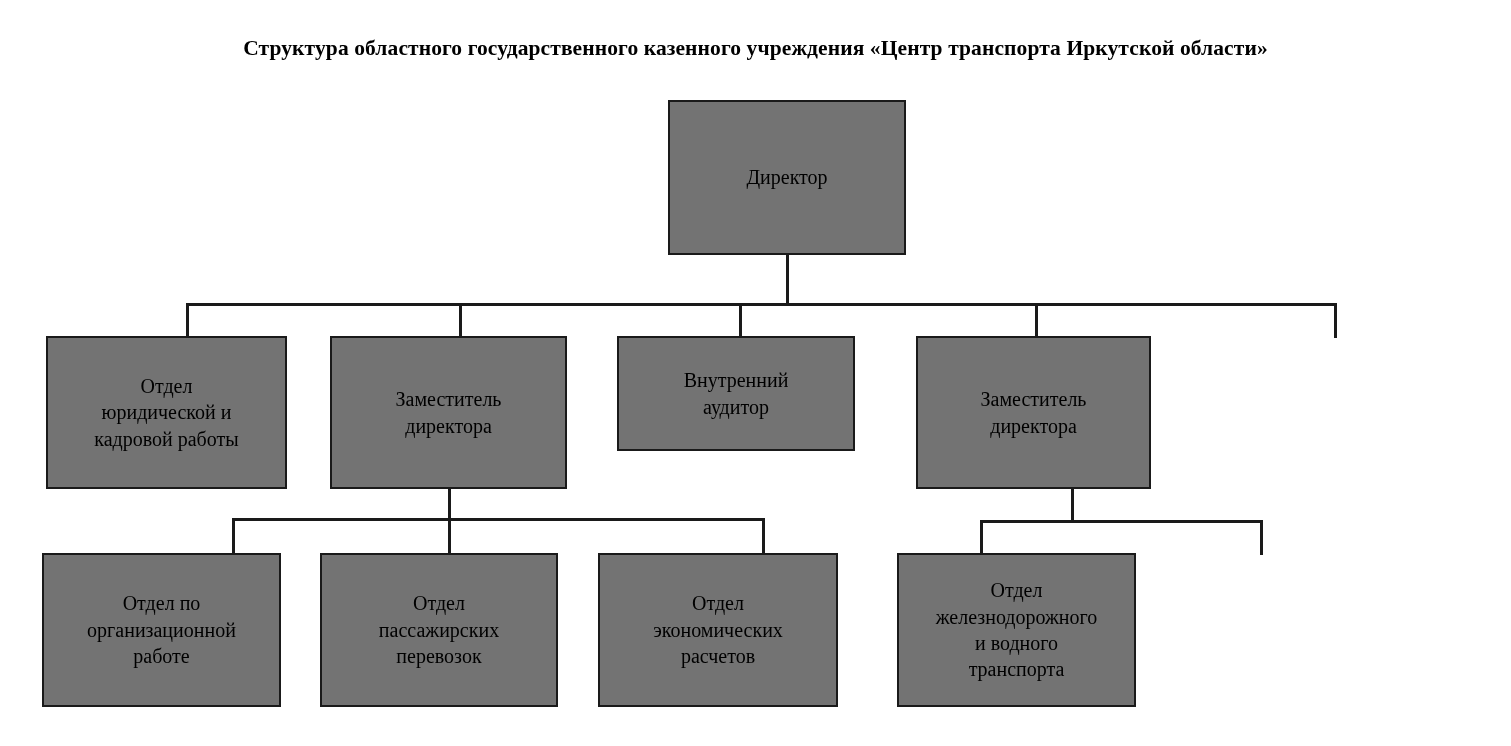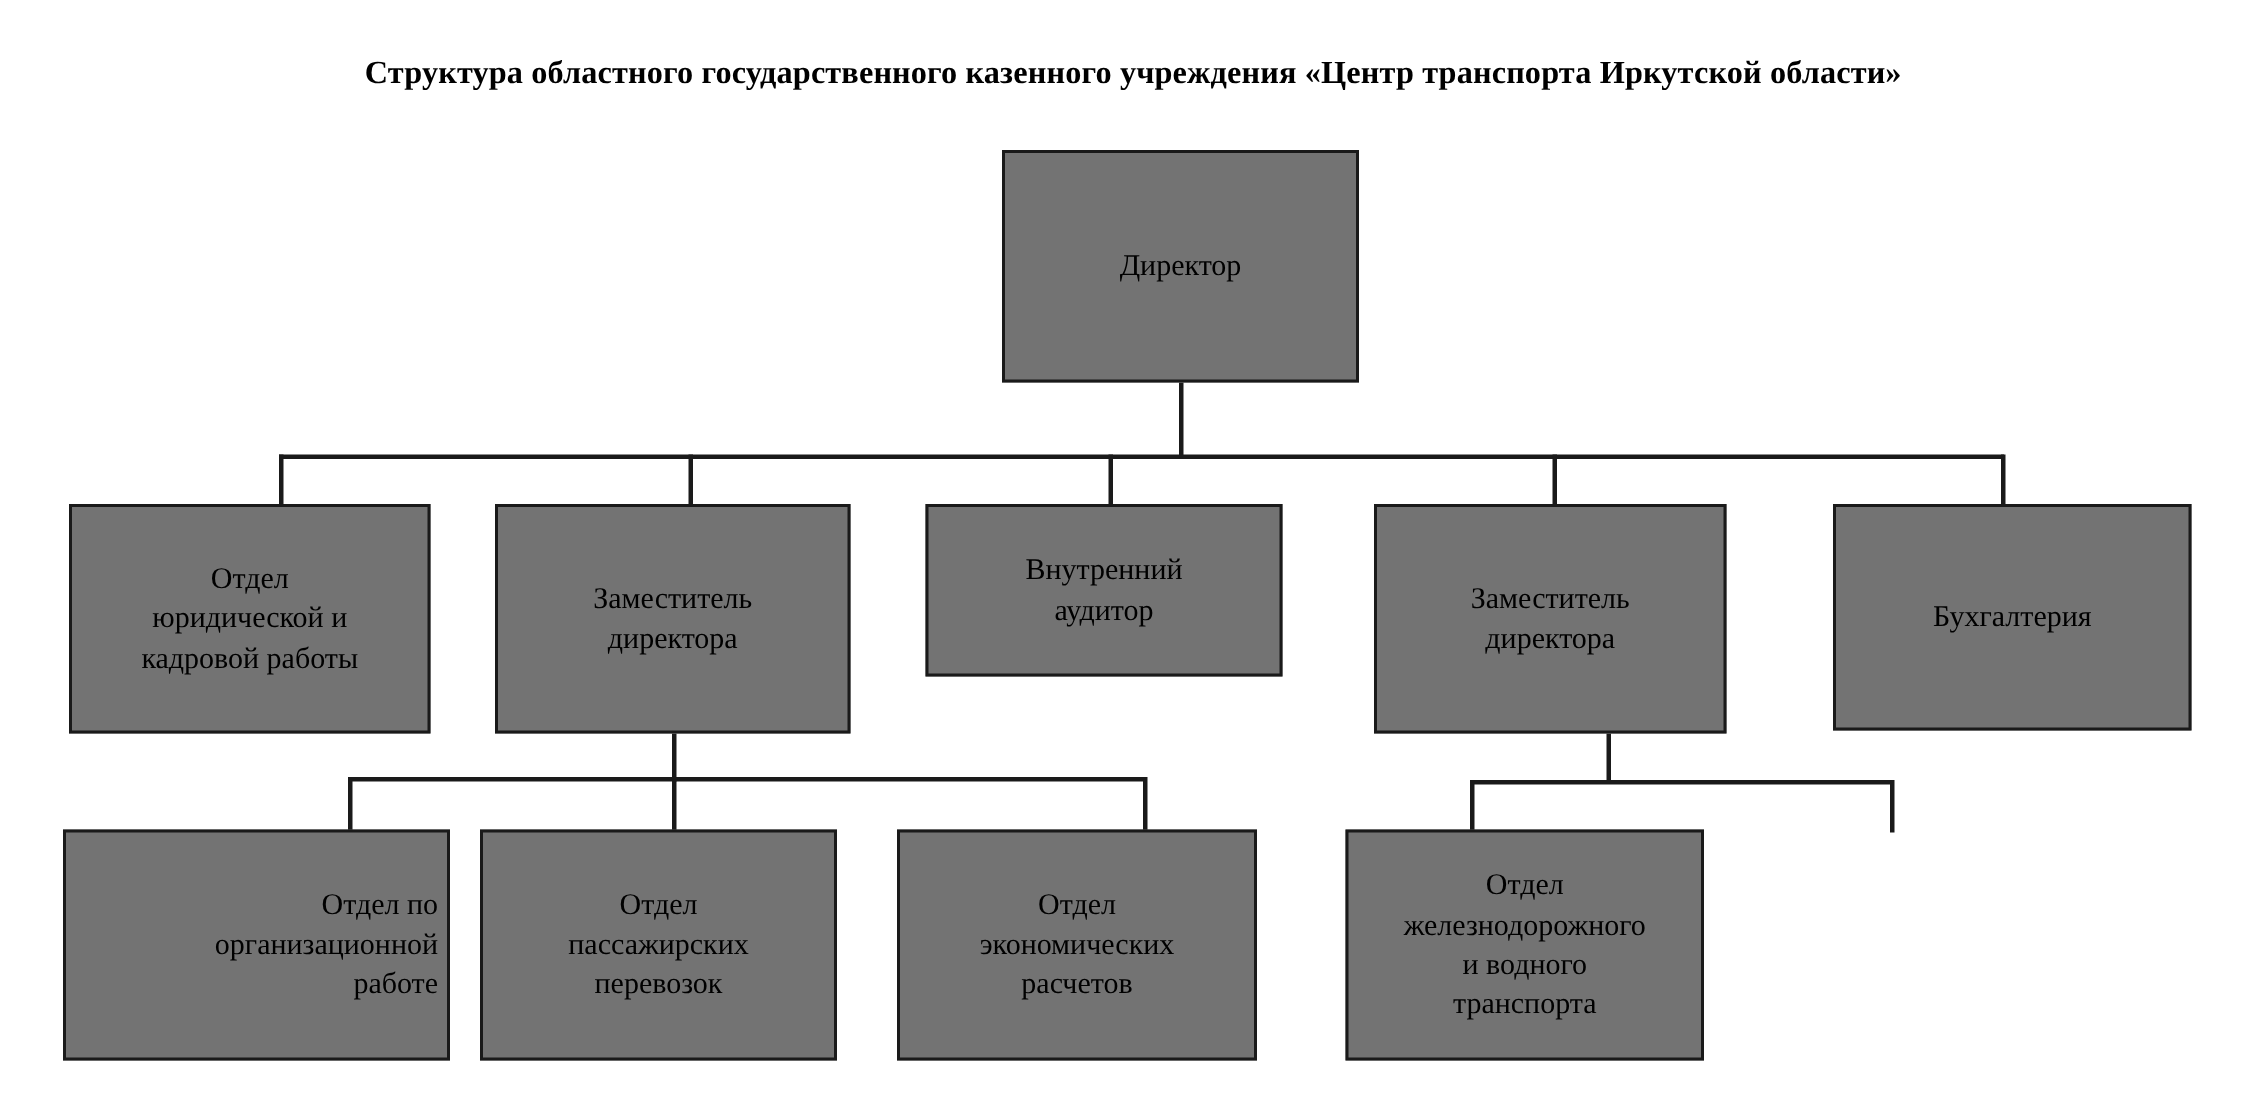--- a/index.html
+++ b/index.html
@@ -102,25 +102,22 @@
   <div class="node" style="left:617px; top:336px; width:238px; height:115px;">
     <span class="node-label">Внутренний
 аудитор</span>
   </div>
 
   <div class="node" style="left:916px; top:336px; width:235px; height:153px;">
     <span class="node-label">Заместитель
 директора</span>
   </div>
 
-  <div class="node" style="left:1222px; top:336px; width:239px; height:151px;">
-    <span class="node-label">Бухгалтерия</span>
-  </div>
 
-  <div class="node" style="left:42px; top:553px; width:258px; height:154px;text-align:right;">
+  <div class="node" style="left:42px; top:553px; width:239px; height:154px;">
     <span class="node-label">Отдел по
 организационной
 работе</span>
   </div>
 
   <div class="node" style="left:320px; top:553px; width:238px; height:154px;">
     <span class="node-label">Отдел
 пассажирских
 перевозок</span>
   </div>

